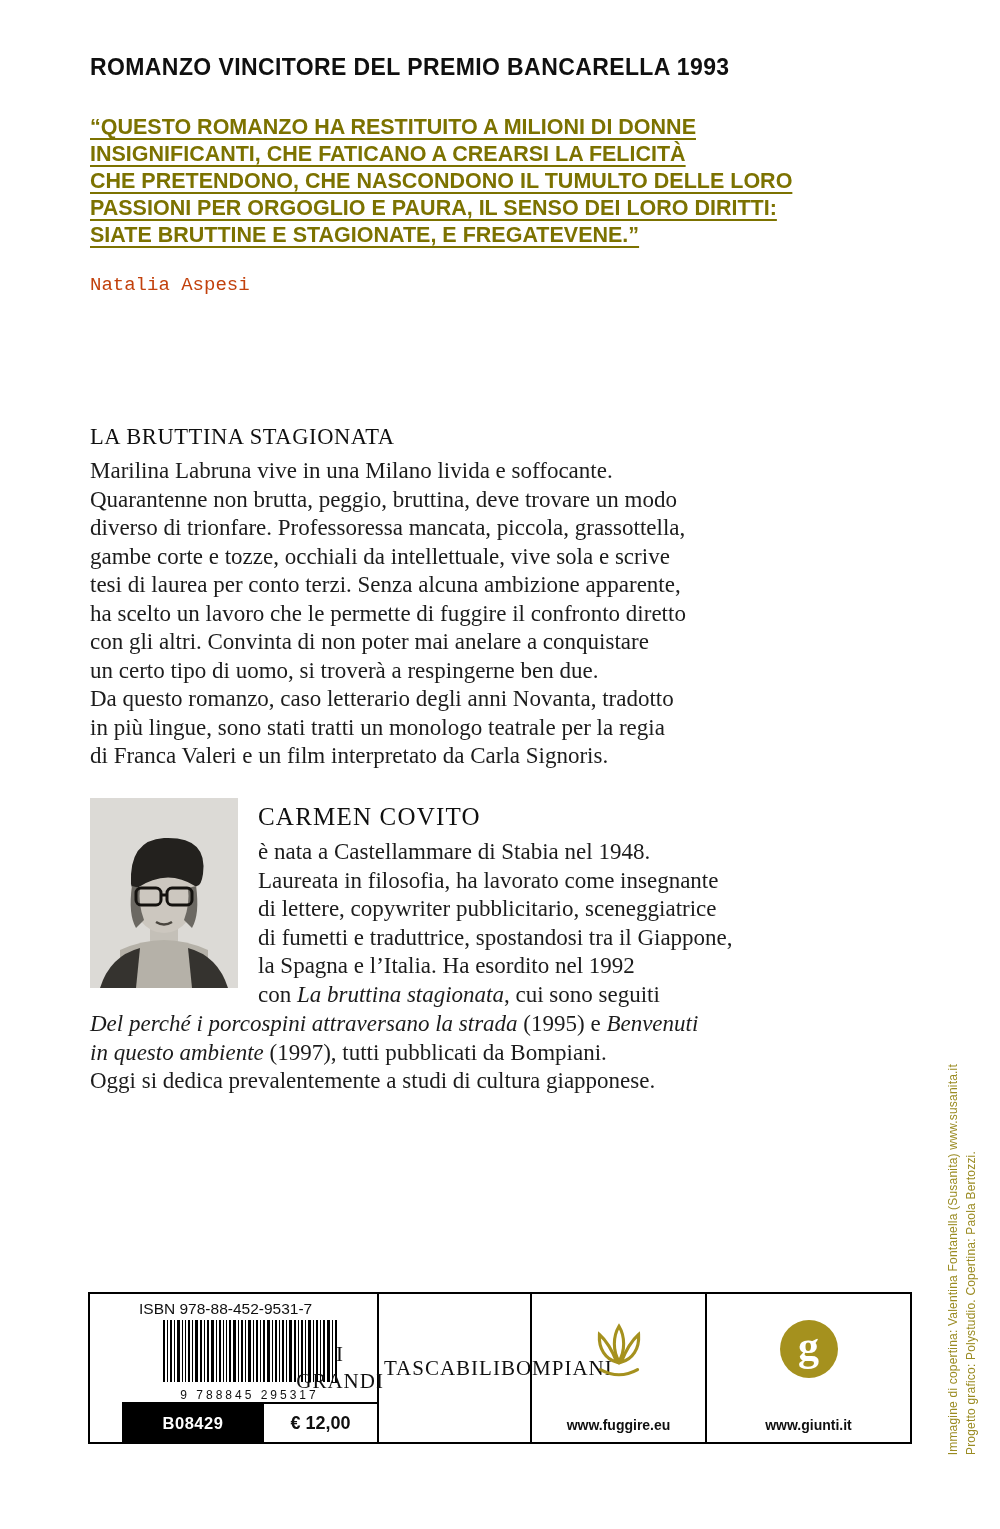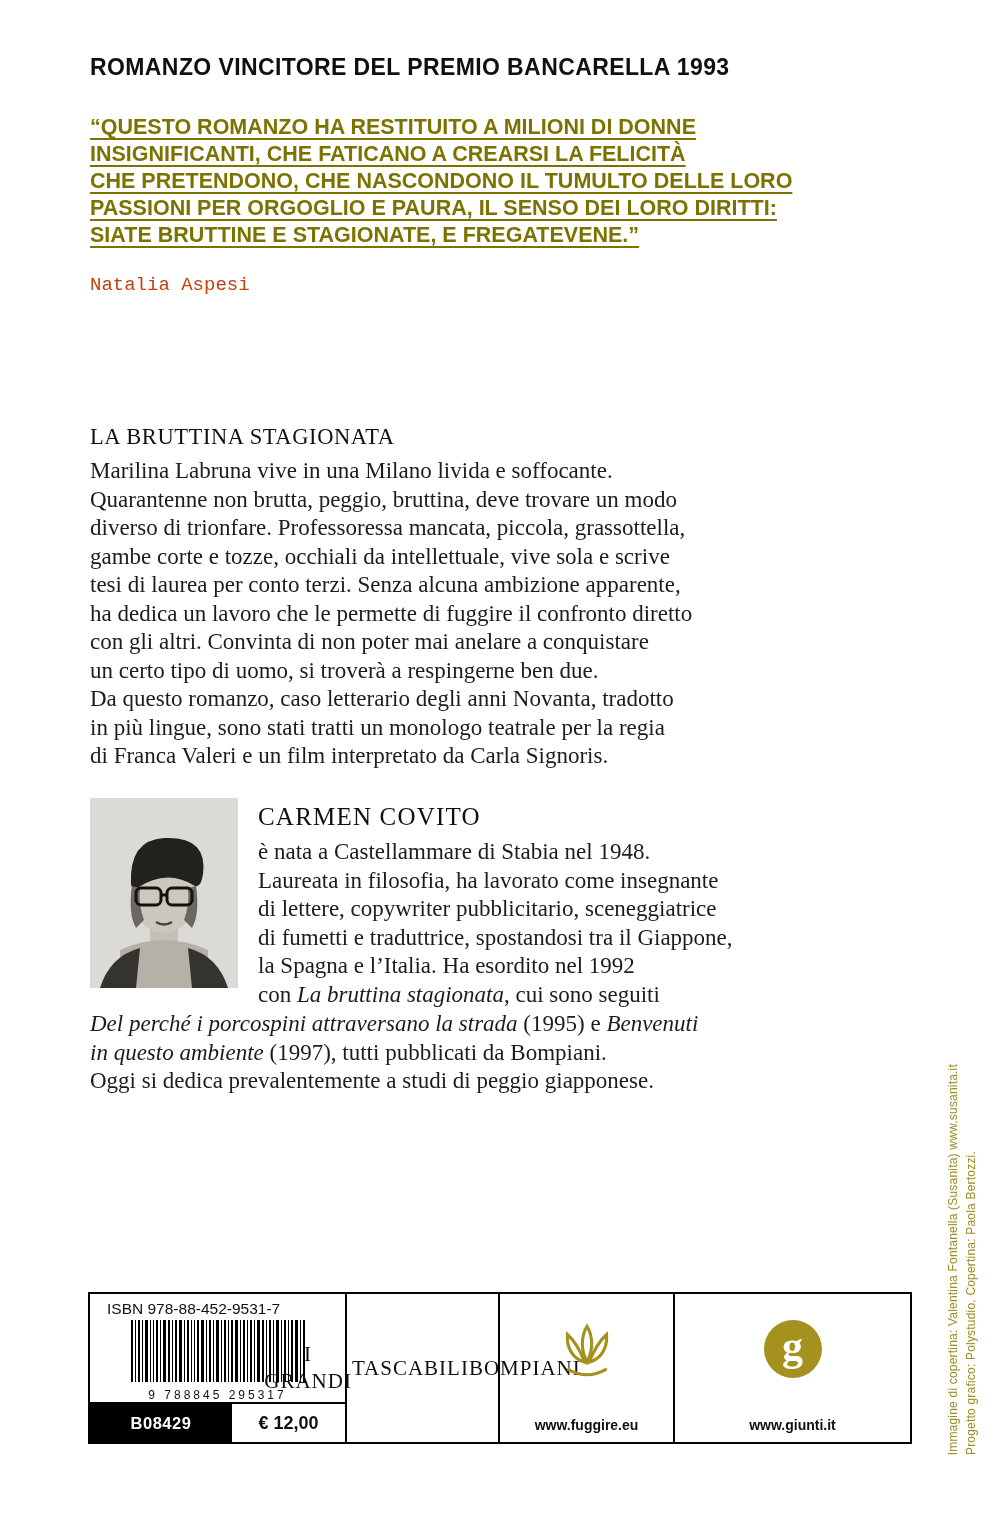--- a/index.html
+++ b/index.html
@@ -23,21 +23,21 @@
   .syn-body{position:absolute;left:90px;top:457px;font-size:23px;line-height:28.5px;color:#1c1c1c;}
 
   
   .photo{position:absolute;left:90px;top:798px;width:148px;height:190px;}
   .author-name{position:absolute;left:258px;top:803px;font-size:25px;letter-spacing:1.2px;color:#101010;}
   .bio-beside{position:absolute;left:258px;top:838px;font-size:23px;line-height:28.6px;}
   .bio-full{position:absolute;left:90px;top:1010px;font-size:23px;line-height:28.6px;}
 
   
   .footer-box{position:absolute;left:88px;top:1292px;width:824px;height:152px;border:2px solid #000;
-         box-sizing:border-box;display:flex;font-family:"Liberation Sans",sans-serif;background:#fff;}
+         box-sizing:border-box;display:flex;font-family:"Liberation Sans",sans-serif;background:#fff;padding-left:32px;}
   .col-isbn{width:257px;border-right:2px solid #000;box-sizing:border-box;display:flex;flex-direction:column;}
   .isbn-top{flex:1;display:flex;flex-direction:column;align-items:center;padding-top:6px;}
   .isbn-label{font-size:15.5px;color:#101010;align-self:flex-start;padding-left:17px;}
   .barcode{margin-top:2px;}
   .barcode-digits{font-size:12px;letter-spacing:3px;color:#101010;margin-top:0px;}
   .isbn-bottom{height:38px;border-top:2px solid #000;display:flex;box-sizing:content-box;}
   .code-cell{width:142px;background:#000;color:#fff;display:flex;align-items:center;justify-content:center;
          font-weight:bold;font-size:16.5px;letter-spacing:.5px;text-align:right;}
   .price-cell{flex:1;display:flex;align-items:center;justify-content:center;font-weight:bold;
          font-size:18px;color:#101010;}
@@ -78,21 +78,21 @@
   </div>
   <div class="attribution">Natalia Aspesi</div>
 
   <div class="syn-title">LA BRUTTINA STAGIONATA</div>
   <div class="syn-body">
     <div>Marilina Labruna vive in una Milano livida e soffocante.</div>
     <div>Quarantenne non brutta, peggio, bruttina, deve trovare un modo</div>
     <div>diverso di trionfare. Professoressa mancata, piccola, grassottella,</div>
     <div>gambe corte e tozze, occhiali da intellettuale, vive sola e scrive</div>
     <div>tesi di laurea per conto terzi. Senza alcuna ambizione apparente,</div>
-    <div>ha dedica un lavoro che le permette di fuggire il confronto diretto</div>
+    <div>ha scelto un lavoro che le permette di fuggire il confronto diretto</div>
     <div>con gli altri. Convinta di non poter mai anelare a conquistare</div>
     <div>un certo tipo di uomo, si troverà a respingerne ben due.</div>
     <div>Da questo romanzo, caso letterario degli anni Novanta, tradotto</div>
     <div>in più lingue, sono stati tratti un monologo teatrale per la regia</div>
     <div>di Franca Valeri e un film interpretato da Carla Signoris.</div>
   </div>
 
   <div class="photo">
     <svg viewBox="0 0 148 190" width="148" height="190" preserveAspectRatio="none">
       <rect width="148" height="190" fill="#dcdad6"></rect>
@@ -118,21 +118,21 @@
     <div>Laureata in filosofia, ha lavorato come insegnante</div>
     <div>di lettere, copywriter pubblicitario, sceneggiatrice</div>
     <div>di fumetti e traduttrice, spostandosi tra il Giappone,</div>
     <div>la Spagna e l’Italia. Ha esordito nel 1992</div>
     <div><span>con </span><i>La bruttina stagionata</i><span>, cui sono seguiti</span></div>
   </div>
 
   <div class="bio-full">
     <div><i>Del perché i porcospini attraversano la strada</i><span> (1995) e </span><i>Benvenuti</i></div>
     <div><i>in questo ambiente</i><span> (1997), tutti pubblicati da Bompiani.</span></div>
-    <div>Oggi si dedica prevalentemente a studi di peggio giapponese.</div>
+    <div>Oggi si dedica prevalentemente a studi di cultura giapponese.</div>
   </div>
 
   <div class="footer-box">
 
     <div class="col-isbn">
       <div class="isbn-top">
         <div class="isbn-label">ISBN 978-88-452-9531-7</div>
         <div class="barcode">
           <svg viewBox="0 0 190 64" width="190" height="64">
             <g fill="#000">

